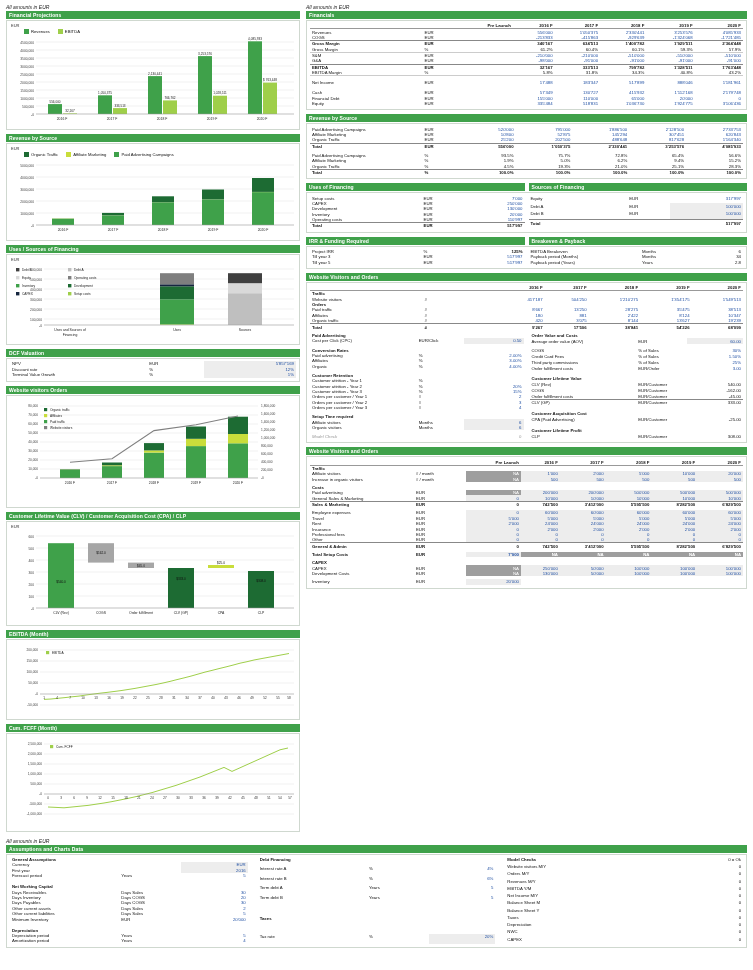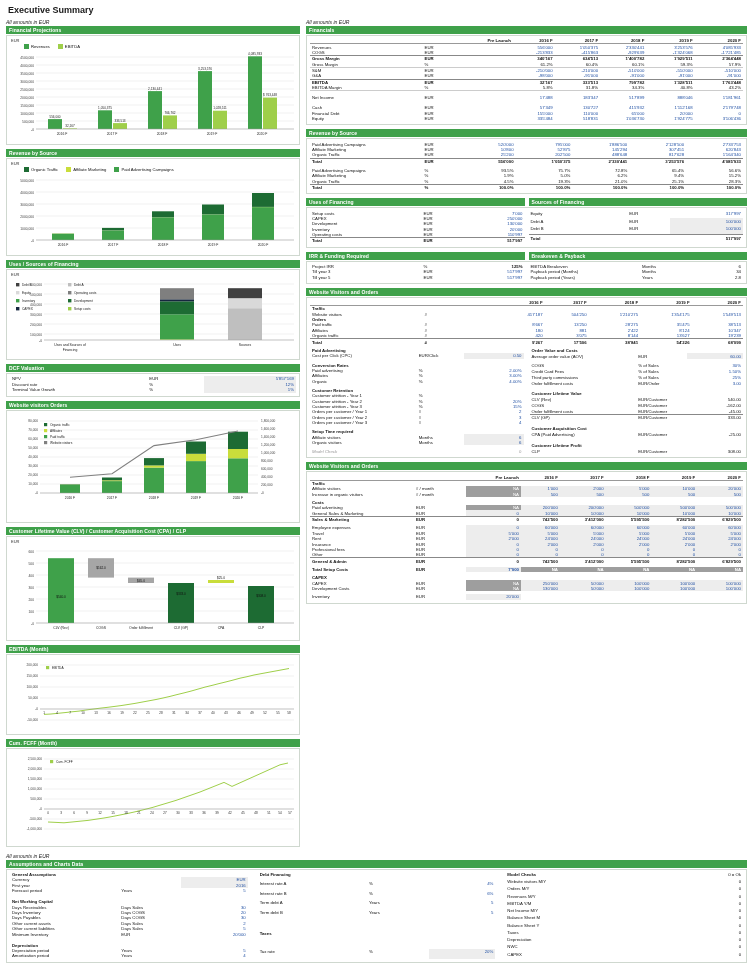--- a/index.html
+++ b/index.html
@@ -49,21 +49,20 @@
   .two-band { display: flex; gap: 4px; }
   .two-band > div { flex: 1; }
   .kv td { padding: 0.3px 2px; }
   .bottom-wrap { margin-top: 2px; }
   .foot-cols { display: flex; gap: 10px; }
 </style>
 </head>
 <body>
 
 <div class="page">
-  <div class="doc-title">Executive Summary</div>
 
   <div class="cols">
 
     <div class="col-left">
       <div class="note">All amounts in EUR</div>
 
       <div class="band">Financial Projections</div>
       <div class="panel">
         <div class="panel-inner">
           <div class="axis-label">EUR</div>

